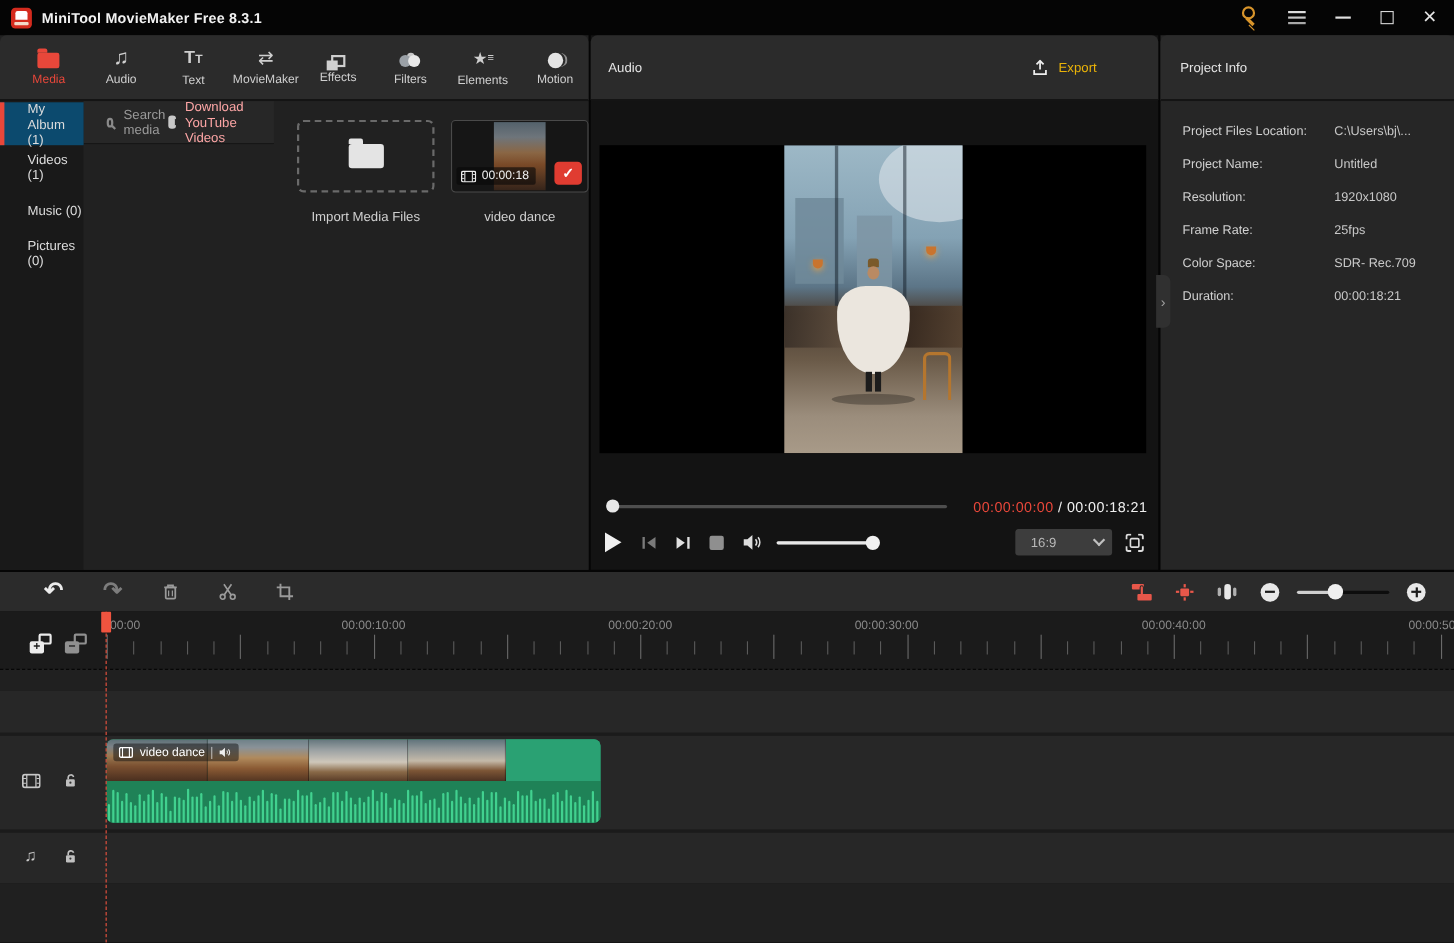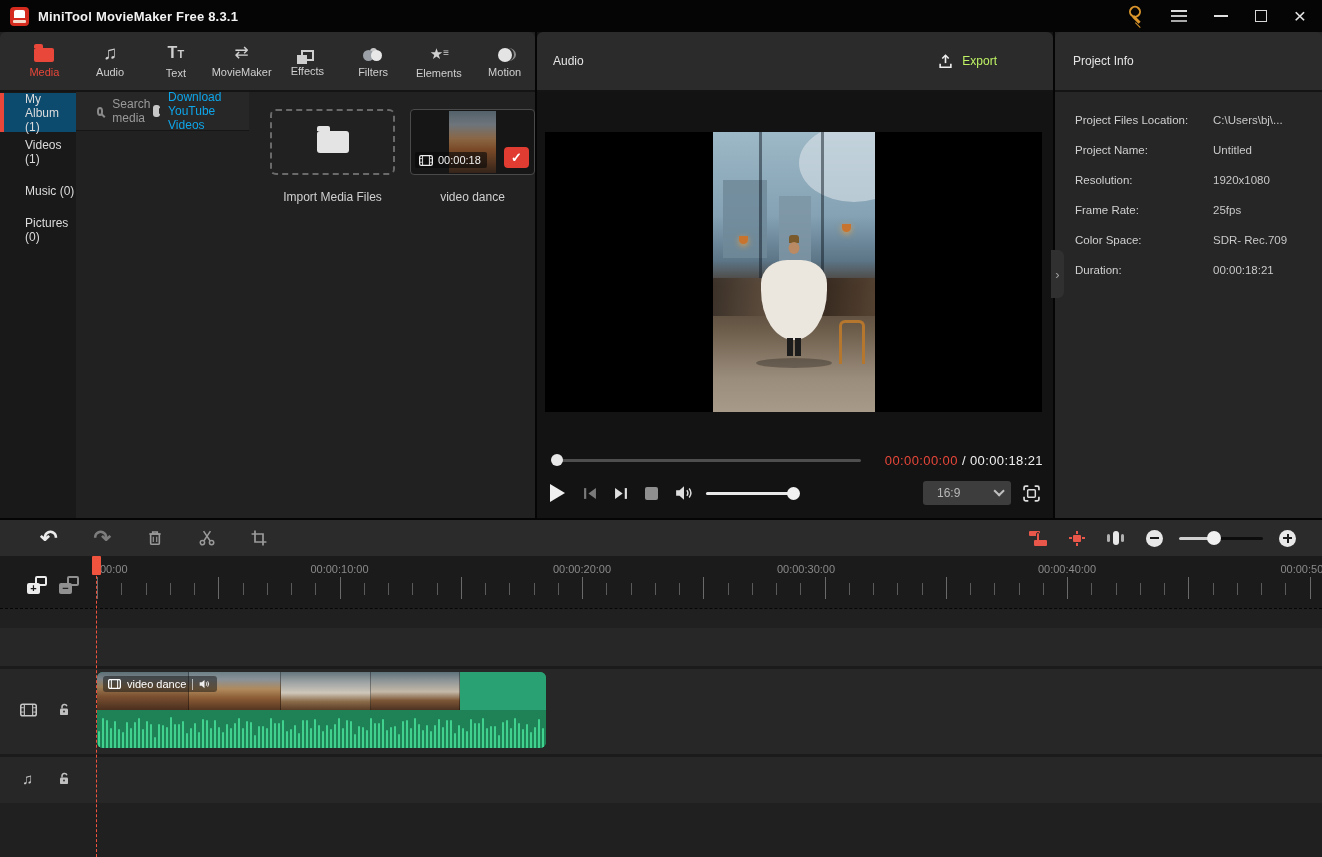--- a/index.html
+++ b/index.html
@@ -68,21 +68,21 @@
     font-size:12px; position:relative; cursor:pointer; }
   .sbitem.active { background:#0c4a6e; }
   .sbitem.active::before { content:''; position:absolute; left:0; top:0; width:4px; height:100%; background:#e8473a; }
   .media { flex:1; background:#212121; display:flex; flex-direction:row; }
   .mhead { height:39px; background:#272727; border-bottom:1px solid #161616; display:flex;
     align-items:center; padding:0 18px 0 21px; }
   .searchbox { display:flex; align-items:center; gap:9px; color:#9a9a9a; font-size:12px; }
   .ic-search { width:9px; height:9px; border:2px solid #8a8a8a; border-radius:50%; position:relative; }
   .ic-search::after { content:''; position:absolute; width:2px; height:5px; background:#8a8a8a;
     transform:rotate(-45deg); right:-3px; bottom:-4px; }
-  .ytgroup { margin-left:auto; display:flex; align-items:center; gap:8px; color:#0ea5e9; font-size:12px; cursor:pointer; }
+  .ytgroup { margin-left:auto; display:flex; align-items:center; gap:8px; color:#fca5a5; font-size:12px; cursor:pointer; }
   .ic-yt { width:17px; height:12px; background:#c8c8c8; border-radius:3px; position:relative; }
   .ic-yt::before { content:''; position:absolute; left:6px; top:3px; border-left:6px solid #272727;
     border-top:3px solid transparent; border-bottom:3px solid transparent; }
   .mbody { display:flex; gap:15px; padding:17px 0 0 21px; }
   .cardcol { display:flex; flex-direction:column; align-items:center; }
   .impcard { width:125px; height:66px; border:2px dashed #6a6a6a; border-radius:6px;
     display:flex; align-items:center; justify-content:center; cursor:pointer; }
   .bigfolder { width:32px; height:22px; background:#e4e4e4; border-radius:3px; position:relative; }
   .bigfolder::before { content:''; position:absolute; top:-5px; left:0; width:13px; height:5px;
     background:#e4e4e4; border-radius:2px 2px 0 0; }
@@ -95,21 +95,21 @@
   .badge { position:absolute; right:5px; bottom:6px; width:25px; height:21px; background:#e03c31;
     border-radius:4px; color:#fff; display:flex; align-items:center; justify-content:center;
     font-size:13px; font-weight:bold; }
   .caption { margin-top:15px; color:#d0d0d0; font-size:12px; }
 
   
   .phead { height:60px; background:#2b2b2b; border-bottom:2px solid #141414; display:flex;
     align-items:center; padding:0 16px; border-radius:6px 6px 0 0; }
   .phead .ptitle { color:#e4e4e4; font-size:12px; }
   .exportbtn { margin-left:auto; margin-right:40px; display:flex; align-items:center; gap:9px;
-    color:#bef264; font-size:12px; cursor:pointer; }
+    color:#eab308; font-size:12px; cursor:pointer; }
   .stage { position:absolute; left:8px; top:100px; width:497px; height:280px; background:#000; overflow:hidden; }
   .pv { position:absolute; left:168px; top:0; width:162px; height:280px; overflow:hidden;
     background:linear-gradient(180deg,#9db8c6 0%,#84a2b4 30%,#5c7587 46%,#4a3c30 55%,#6b5b49 70%,#9b8d7c 88%,#a89a88 100%); }
   .pv-bldg { position:absolute; left:10px; top:48px; width:44px; height:78px; background:#708a9a; opacity:.85;
     box-shadow:50px 10px 0 -6px #7e96a5; }
   .pv-arch { position:absolute; right:-34px; top:-8px; width:110px; height:78px; border-radius:50%;
     background:rgba(226,232,236,.55); }
   .pv-mullion { position:absolute; top:0; width:3px; height:150px; background:rgba(18,28,38,.5); }
   .pv-lamp { position:absolute; width:9px; height:8px; border-radius:0 0 5px 5px; background:#c9742e;
     box-shadow:0 2px 6px rgba(240,160,60,.8); }

